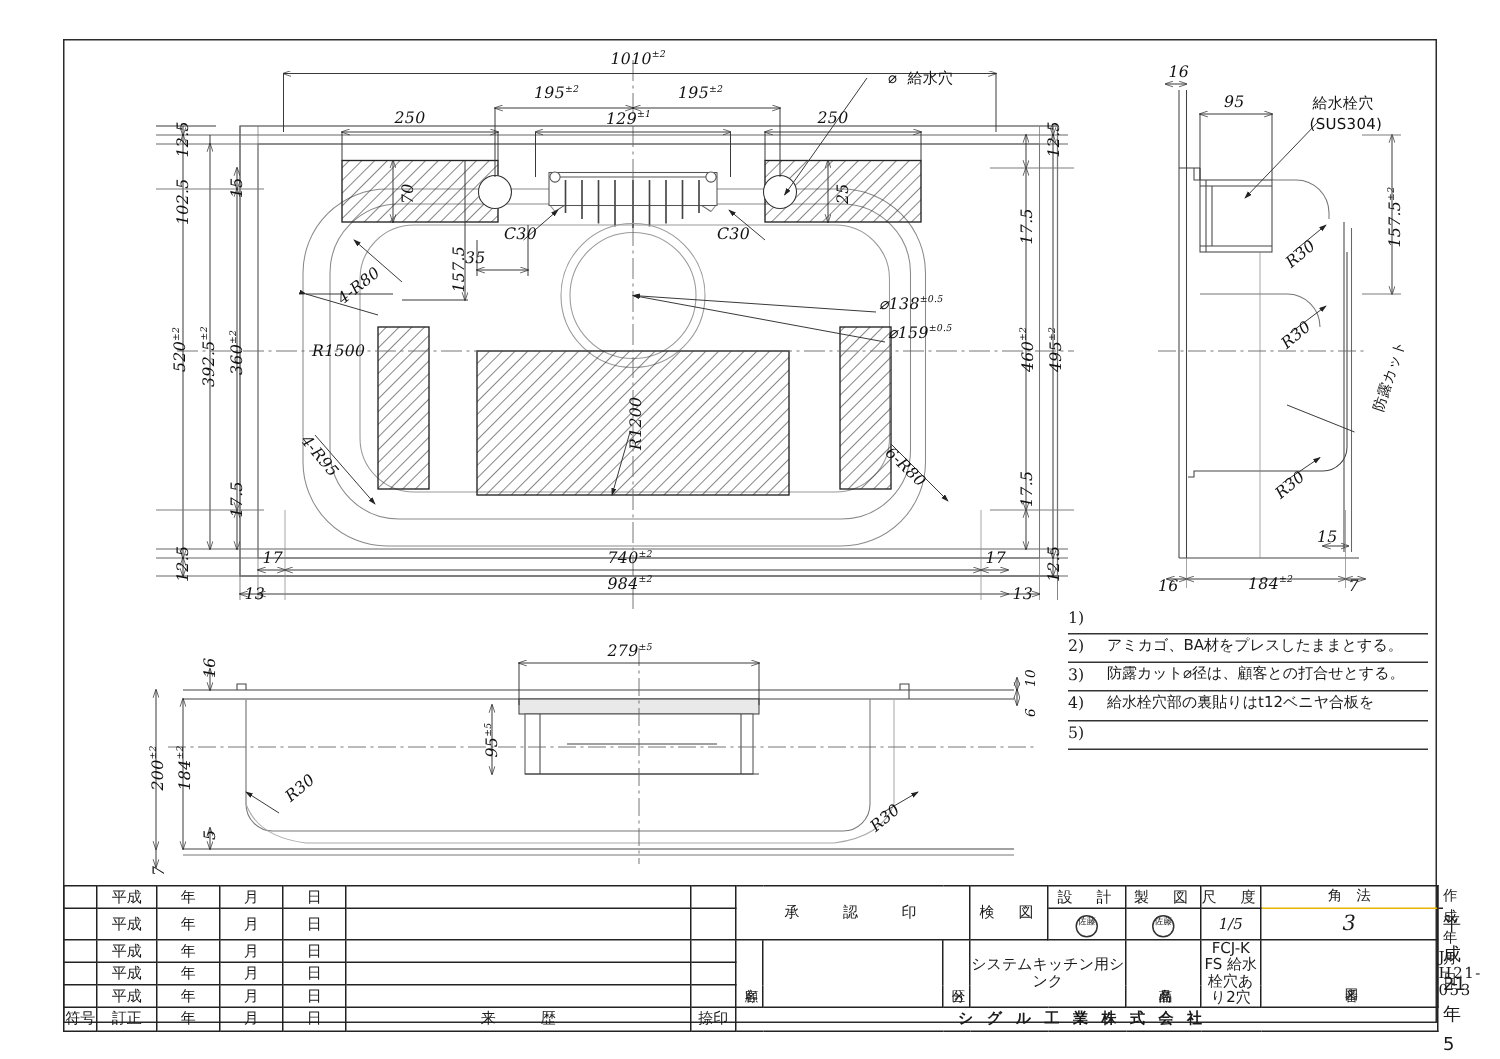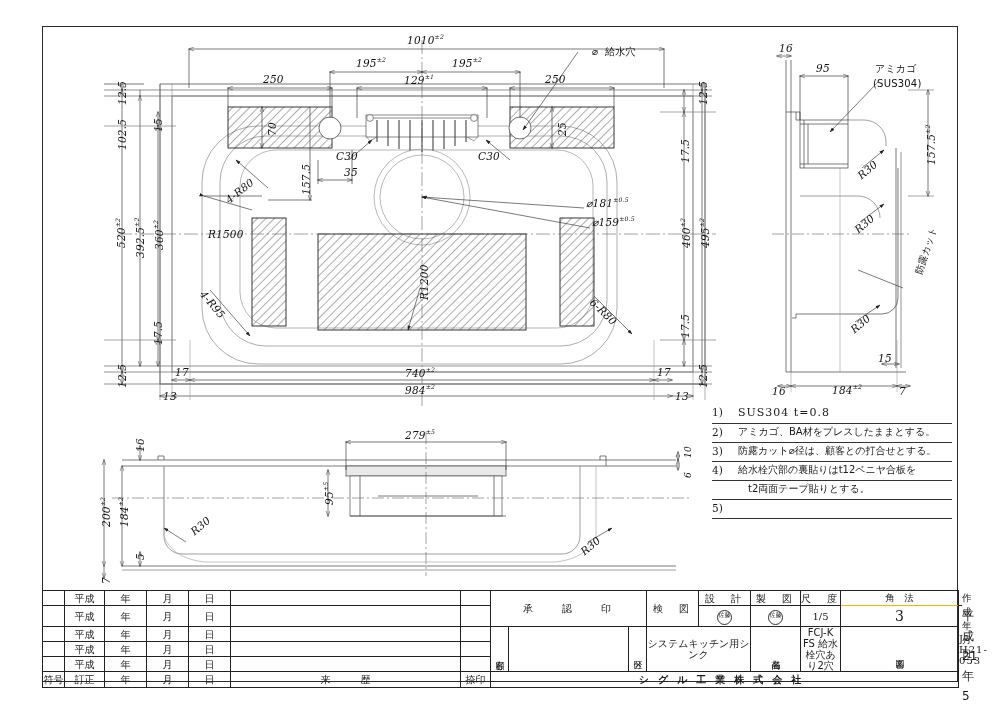--- a/index.html
+++ b/index.html
@@ -23,21 +23,21 @@
     background:repeating-linear-gradient(45deg,#222 0 1px,transparent 1px 5px);}
   
   #tb{position:absolute;left:42px;top:590px;width:916px;height:92px;}
   #tb table{border-collapse:collapse;width:100%;height:100%;table-layout:fixed;}
   #tb td{border:1px solid #222;font-size:10px;text-align:center;vertical-align:middle;padding:0;line-height:1.1;}
   .rev td{height:12.5px;font-size:9.5px;}
   .jpwide{letter-spacing:3px;}
   .stamp{display:inline-block;width:15px;height:15px;border:1px solid #333;border-radius:50%;font-size:6px;line-height:6.4px;padding-top:1px;box-sizing:border-box;}
   .vlabel{writing-mode:vertical-rl;text-orientation:upright;font-size:9px;line-height:1;letter-spacing:0px;}
   .bignum{font-family:"DejaVu Serif","Liberation Serif",serif;font-size:21px;letter-spacing:1px;}
-  .midnum{font-family:"DejaVu Serif","Liberation Serif",serif;font-size:14px;}
+  .midnum{font-family:"DejaVu Serif","Liberation Serif",serif;font-size:14px;font-style:italic;}
   .prodname{font-size:11px;letter-spacing:0px;}
   .company{font-size:13px;letter-spacing:9px;font-weight:bold;}
   .hatch-rect{fill:url(#hatch45);stroke:#222;stroke-width:.9;}
 </style>
 </head>
 <body>
 
 <div id="sheet">
 
   <div class="frame"></div>
@@ -314,24 +314,24 @@
   <div class="dimtxt" style="left:407px;top:33px;"><span>1010</span><span class="sup">±2</span></div>
   <div class="dimtxt" style="left:356px;top:56px;"><span>195</span><span class="sup">±2</span></div>
   <div class="dimtxt" style="left:452px;top:56px;"><span>195</span><span class="sup">±2</span></div>
   <div class="dimtxt" style="left:404px;top:73px;"><span>129</span><span class="sup">±1</span></div>
   <div class="dimtxt" style="left:263px;top:73px;">250</div>
   <div class="dimtxt" style="left:545px;top:73px;">250</div>
   <div class="dimtxt jp" style="left:592px;top:45px;font-size:10px;">⌀&nbsp;&nbsp;<span>給水穴</span></div>
   <div class="dimtxt vert" style="left:266px;top:136px;transform:rotate(-90deg);">70</div>
   <div class="dimtxt vert" style="left:556px;top:136px;transform:rotate(-90deg);">25</div>
   <div class="dimtxt vert" style="left:300px;top:195px;transform:rotate(-90deg);">157.5</div>
-  <div class="dimtxt" style="left:344px;top:166px;">35</div>
+  <div class="dimtxt" style="left:310px;top:166px;">35</div>
   <div class="dimtxt" style="left:336px;top:150px;">C30</div>
   <div class="dimtxt" style="left:478px;top:150px;">C30</div>
-  <div class="dimtxt" style="left:586px;top:196px;"><span>⌀181</span><span class="sup">±0.5</span></div>
+  <div class="dimtxt" style="left:586px;top:196px;"><span>⌀138</span><span class="sup">±0.5</span></div>
   <div class="dimtxt" style="left:592px;top:215px;"><span>⌀159</span><span class="sup">±0.5</span></div>
 
   <div class="dimtxt vert" style="left:116px;top:105px;transform:rotate(-90deg);">12.5</div>
   <div class="dimtxt vert" style="left:116px;top:150px;transform:rotate(-90deg);">102.5</div>
   <div class="dimtxt vert" style="left:152px;top:132px;transform:rotate(-90deg);">15</div>
   <div class="dimtxt vert" style="left:114px;top:248px;transform:rotate(-90deg);"><span>520</span><span class="sup">±2</span></div>
   <div class="dimtxt vert" style="left:133px;top:258px;transform:rotate(-90deg);"><span>392.5</span><span class="sup">±2</span></div>
   <div class="dimtxt vert" style="left:152px;top:250px;transform:rotate(-90deg);"><span>360</span><span class="sup">±2</span></div>
   <div class="dimtxt vert" style="left:152px;top:345px;transform:rotate(-90deg);">17.5</div>
   <div class="dimtxt vert" style="left:116px;top:388px;transform:rotate(-90deg);">12.5</div>
@@ -351,21 +351,21 @@
 
   <div class="dimtxt" style="left:175px;top:366px;">17</div>
   <div class="dimtxt" style="left:657px;top:366px;">17</div>
   <div class="dimtxt" style="left:163px;top:390px;">13</div>
   <div class="dimtxt" style="left:675px;top:390px;">13</div>
   <div class="dimtxt" style="left:405px;top:366px;"><span>740</span><span class="sup">±2</span></div>
   <div class="dimtxt" style="left:405px;top:383px;"><span>984</span><span class="sup">±2</span></div>
 
   <div class="dimtxt" style="left:779px;top:42px;">16</div>
   <div class="dimtxt" style="left:816px;top:62px;">95</div>
-  <div class="dimtxt jp" style="left:875px;top:62px;font-size:10px;">アミカゴ</div>
+  <div class="dimtxt jp" style="left:875px;top:62px;font-size:10px;">給水栓穴</div>
   <div class="dimtxt jp" style="left:873px;top:78px;font-size:10px;">(SUS304)</div>
   <div class="dimtxt vert" style="left:924px;top:165px;transform:rotate(-90deg);"><span>157.5</span><span class="sup">±2</span></div>
   <div class="dimtxt" style="left:855px;top:172px;transform:rotate(-40deg);transform-origin:0 0;">R30</div>
   <div class="dimtxt" style="left:852px;top:226px;transform:rotate(-40deg);transform-origin:0 0;">R30</div>
   <div class="dimtxt" style="left:848px;top:326px;transform:rotate(-40deg);transform-origin:0 0;">R30</div>
   <div class="dimtxt jp" style="left:913px;top:272px;font-size:9.5px;transform:rotate(-72deg);transform-origin:0 0;">防露カット</div>
   <div class="dimtxt" style="left:878px;top:352px;">15</div>
   <div class="dimtxt" style="left:772px;top:385px;">16</div>
   <div class="dimtxt" style="left:832px;top:383px;"><span>184</span><span class="sup">±2</span></div>
   <div class="dimtxt" style="left:899px;top:385px;">7</div>
@@ -378,37 +378,32 @@
   <div class="dimtxt" style="left:405px;top:428px;"><span>279</span><span class="sup">±5</span></div>
   <div class="dimtxt vert" style="left:322px;top:505px;transform:rotate(-90deg);"><span>95</span><span class="sup">±5</span></div>
   <div class="dimtxt" style="left:188px;top:528px;transform:rotate(-40deg);transform-origin:0 0;">R30</div>
   <div class="dimtxt" style="left:578px;top:548px;transform:rotate(-40deg);transform-origin:0 0;">R30</div>
   <div class="dimtxt vert sm" style="left:683px;top:458px;transform:rotate(-90deg);">10</div>
   <div class="dimtxt vert sm" style="left:683px;top:478px;transform:rotate(-90deg);">6</div>
 
   <div id="notes">
     <div class="note">
       <span class="num">1)</span>
-      <span class="body mono">SUS304  t=0.8</span>
     </div>
     <div class="note">
       <span class="num">2)</span>
       <span class="body jp">アミカゴ、BA材をプレスしたままとする。</span>
     </div>
     <div class="note">
       <span class="num">3)</span>
       <span class="body jp">防露カット⌀径は、顧客との打合せとする。</span>
     </div>
     <div class="note">
       <span class="num">4)</span>
       <span class="body jp">給水栓穴部の裏貼りはt12ベニヤ合板を</span>
-    </div>
-    <div class="note indent">
-      <span class="num"></span>
-      <span class="body jp" style="padding-left:10px;">t2両面テープ貼りとする。</span>
     </div>
     <div class="note">
       <span class="num">5)</span>
     </div>
   </div>
 
   <div id="tb">
     <table>
       <colgroup>
         <col style="width:22px">

